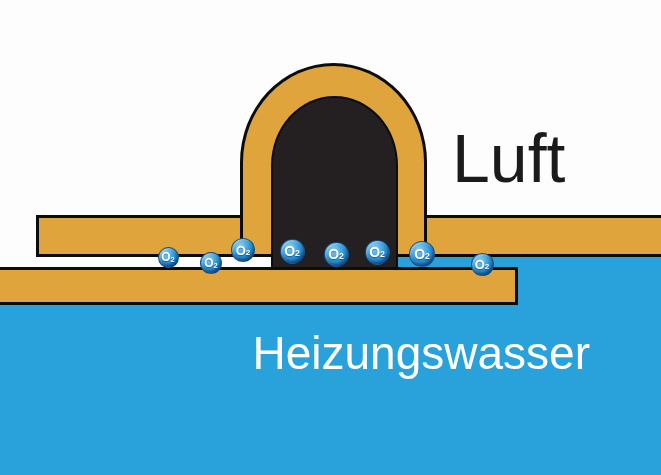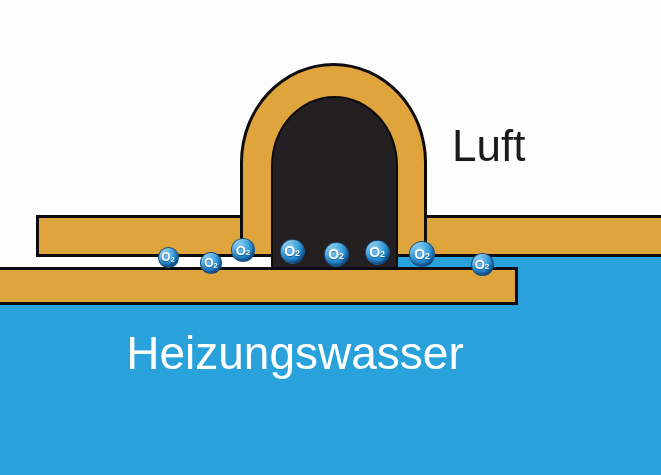--- a/index.html
+++ b/index.html
@@ -66,27 +66,27 @@
     text-shadow:0 1px 1px rgba(0,40,90,.5);
     user-select:none;
   }
   .bubble .sub{
     font-size:.62em;
     transform:translateY(.22em);
   }
 
   .label-air{
     left:452px;top:124px;
-    font-size:44px;line-height:1;
+    font-size:68px;line-height:1;
     color:var(--air-text);
     white-space:nowrap;
   }
   .label-water{
     left:0;top:330px;width:590px;
-    text-align:center;
+    text-align:right;
     font-size:46px;line-height:1;
     color:var(--water-text);
     white-space:nowrap;
   }
 </style>
 </head>
 <body>
 
 <div class="stage">
 

